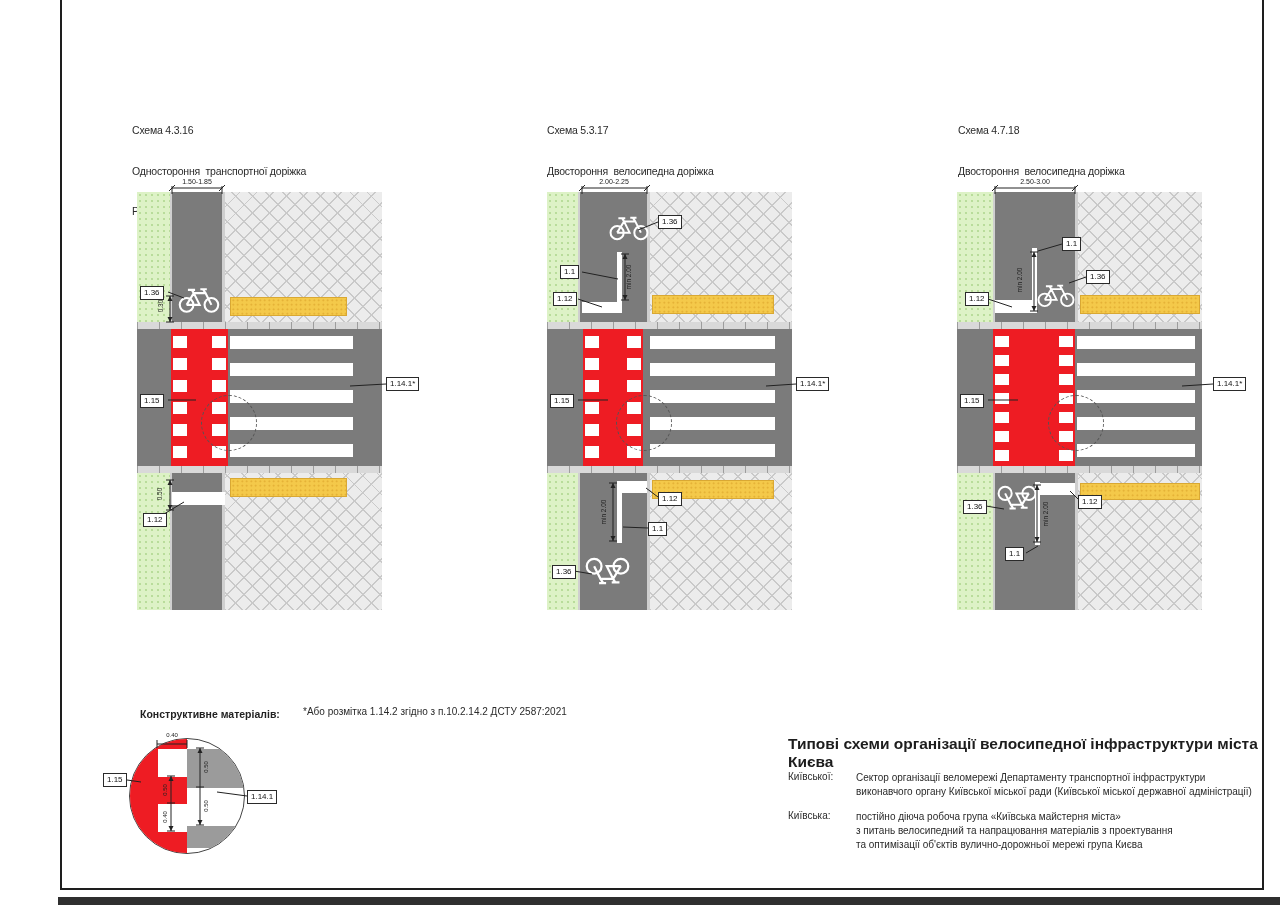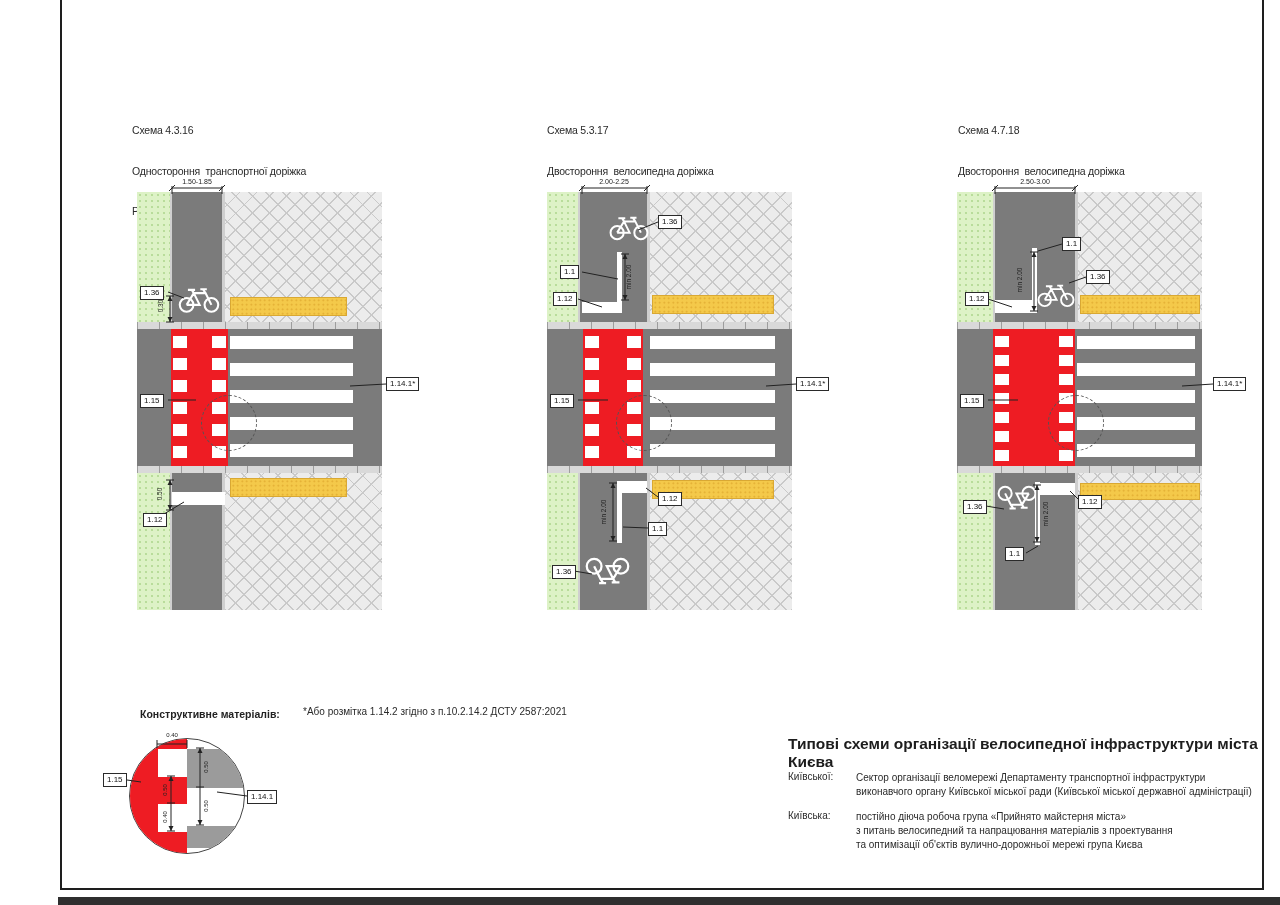--- a/index.html
+++ b/index.html
@@ -349,15 +349,15 @@
   <div class="dimtext" style="left:62px;top:32px;width:30px;font-size:6px;">0.40</div>
 </div>
 
 <div class="footnote">*Або розмітка 1.14.2 згідно з п.10.2.14.2 ДСТУ 2587:2021</div>
 
 <div class="tb-title">Типові схеми організації велосипедної інфраструктури міста Києва</div>
 <div class="tb-label" style="top:771px;">Київської:</div>
 <div class="tb-text" style="top:771px;">Сектор організації веломережі Департаменту транспортної інфраструктури</div>
 <div class="tb-text" style="top:785px;">виконавчого органу Київської міської ради (Київської міської державної адміністрації)</div>
 <div class="tb-label" style="top:810px;">Київська:</div>
-<div class="tb-text" style="top:810px;">постійно діюча робоча група «Прийнято майстерня міста»</div>
+<div class="tb-text" style="top:810px;">постійно діюча робоча група «Київська майстерня міста»</div>
 <div class="tb-text" style="top:824px;">з питань велосипедний та напрацювання матеріалів з проектування</div>
 <div class="tb-text" style="top:838px;">та оптимізації об'єктів вулично-дорожньої мережі група Києва</div>
 
 </body></html>

